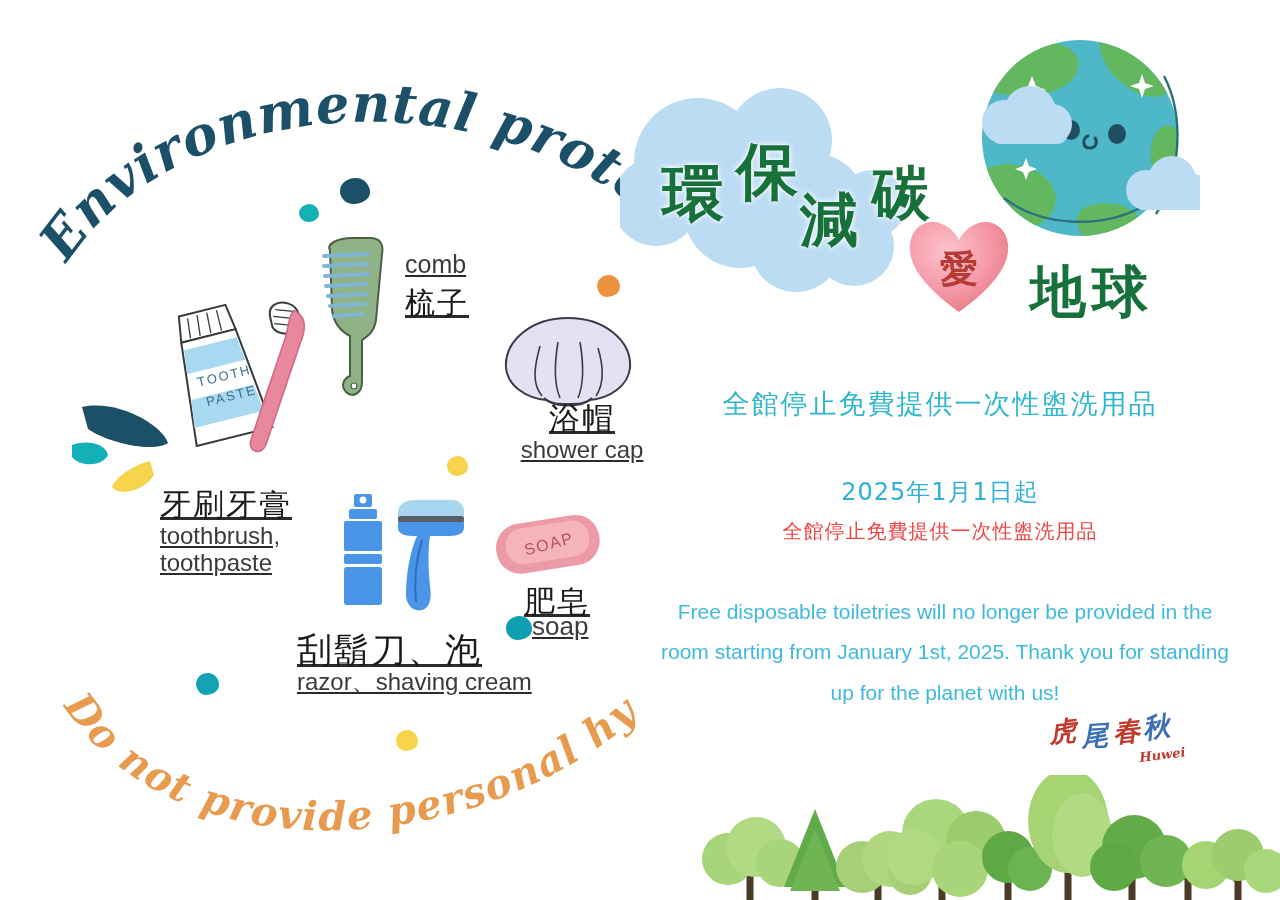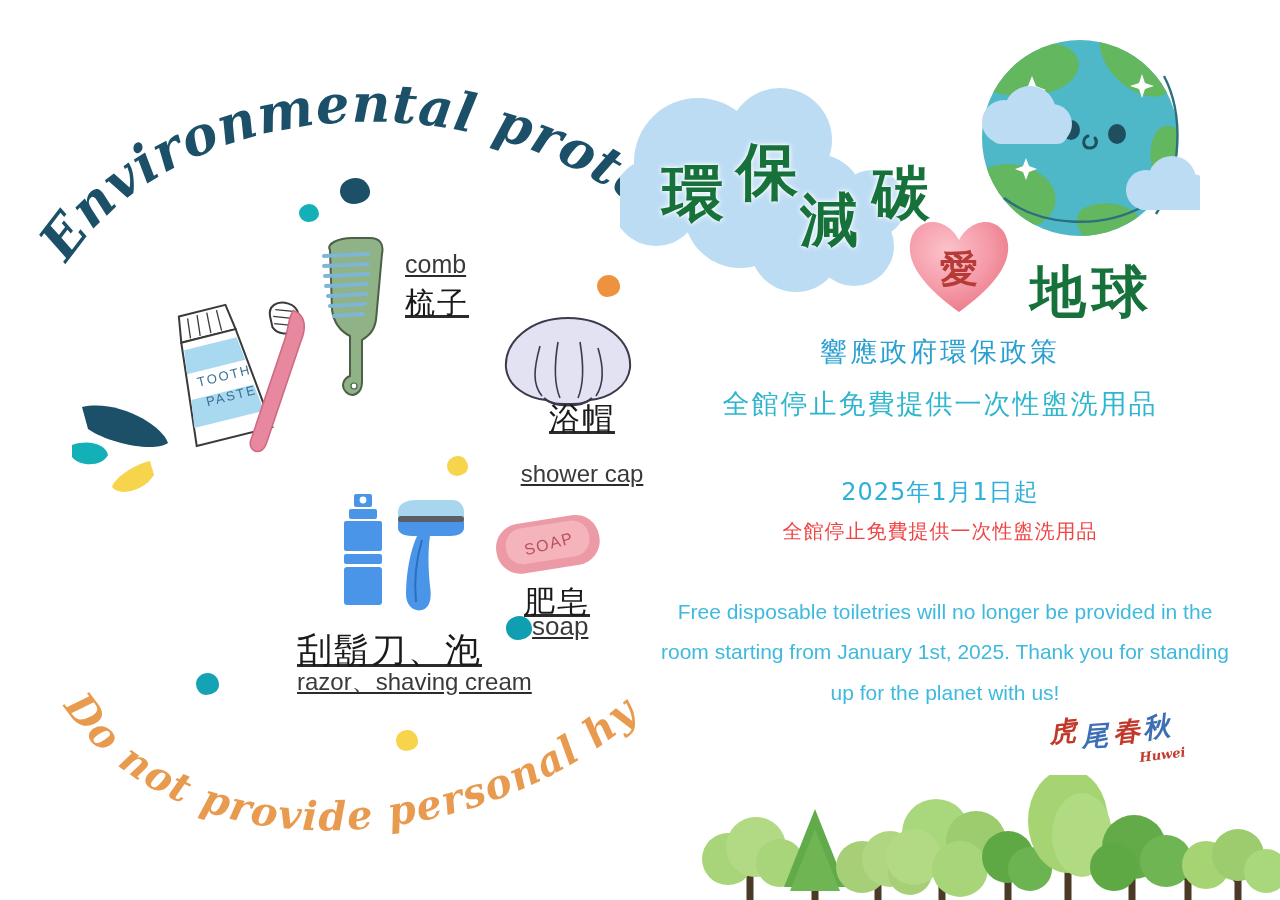--- a/index.html
+++ b/index.html
@@ -29,21 +29,21 @@
   .lbl{color:#2b2b2b;line-height:1.12;text-decoration:underline;}
   .lbl .cn{font-size:30px;letter-spacing:2px;color:#1a1a1a;}
   .lbl .en{font-size:24px;color:#3a3a3a;}
 
   #label-comb{left:405px;top:250px;}
   #label-comb .en{font-size:25px;display:block;}
   #label-comb .cn{font-size:30px;display:block;margin-top:8px;}
 
   #label-showercap{left:512px;top:402px;text-align:center;width:140px;}
   #label-showercap .cn{display:block;font-size:31px;}
-  #label-showercap .en{display:block;font-size:24px;margin-top:24px;}
+  #label-showercap .en{display:block;font-size:24px;}
 
   #label-toothbrush{left:160px;top:488px;}
   #label-toothbrush .cn{display:block;font-size:31px;}
   #label-toothbrush .en{display:block;font-size:24px;}
 
   #label-razor{left:297px;top:630px;}
   #label-razor .cn{display:block;font-size:35px;}
   #label-razor .en{display:block;font-size:24px;}
 
   #label-soap{left:524px;top:585px;}
@@ -204,20 +204,25 @@
           <line x1="112" y1="28" x2="130" y2="27"></line>
           <line x1="111" y1="35" x2="132" y2="34"></line>
           <line x1="113" y1="42" x2="131" y2="41"></line>
         </g>
         <path d="M130,26 C142,28 146,40 142,56 L124,162 C122,174 108,174 108,162
                  L126,56 C128,44 126,32 130,26 Z" fill="#e8889f" stroke="#cf6a83" stroke-width="1.6"></path>
       </g>
     </svg>
   </div>
 
+  <div class="abs lbl" id="label-toothbrush">
+    <span class="cn">牙刷牙膏</span>
+    <span class="en">toothbrush,</span>
+    <span class="en">toothpaste</span>
+  </div>
 
   <div class="abs" style="left:336px;top:490px;width:150px;height:130px;">
     <svg viewBox="0 0 150 130" style="width:100%;height:100%;">
 
       <g>
         <rect x="18" y="4" width="18" height="13" rx="2" fill="#4a95e8"></rect>
         <circle cx="27" cy="10" r="3.4" fill="#ffffff"></circle>
         <rect x="13" y="19" width="28" height="10" rx="2" fill="#4a95e8"></rect>
         <rect x="8" y="31" width="38" height="30" rx="2" fill="#4a95e8"></rect>
         <rect x="8" y="64" width="38" height="10" rx="2" fill="#4a95e8"></rect>
@@ -340,21 +345,20 @@
         <g>
           <circle cx="186" cy="160" r="20"></circle>
           <circle cx="212" cy="150" r="24"></circle>
           <circle cx="232" cy="162" r="18"></circle>
           <rect x="174" y="160" width="74" height="20" rx="10"></rect>
         </g>
       </g>
     </svg>
   </div>
 
-  <div class="abs blue-line" id="cn-policy-1">響應政府環保政策</div>
   <div class="abs blue-line" id="cn-policy-2">全館停止免費提供一次性盥洗用品</div>
 
   <div class="abs blue-line" id="cn-note-1">2025年1月1日起</div>
   <div class="abs blue-line" id="cn-note-2">全館停止免費提供一次性盥洗用品</div>
 
   <div class="abs" id="en-para">Free disposable toiletries will no longer be provided in the room starting from January 1st, 2025. Thank you for standing up for the planet with us!</div>
 
   <div class="abs" id="brand-logo">
     <svg viewBox="0 0 150 58">
       <text class="logo-cn" x="2" y="26" fill="#c0392b" transform="rotate(-6 2 26)">虎</text>

